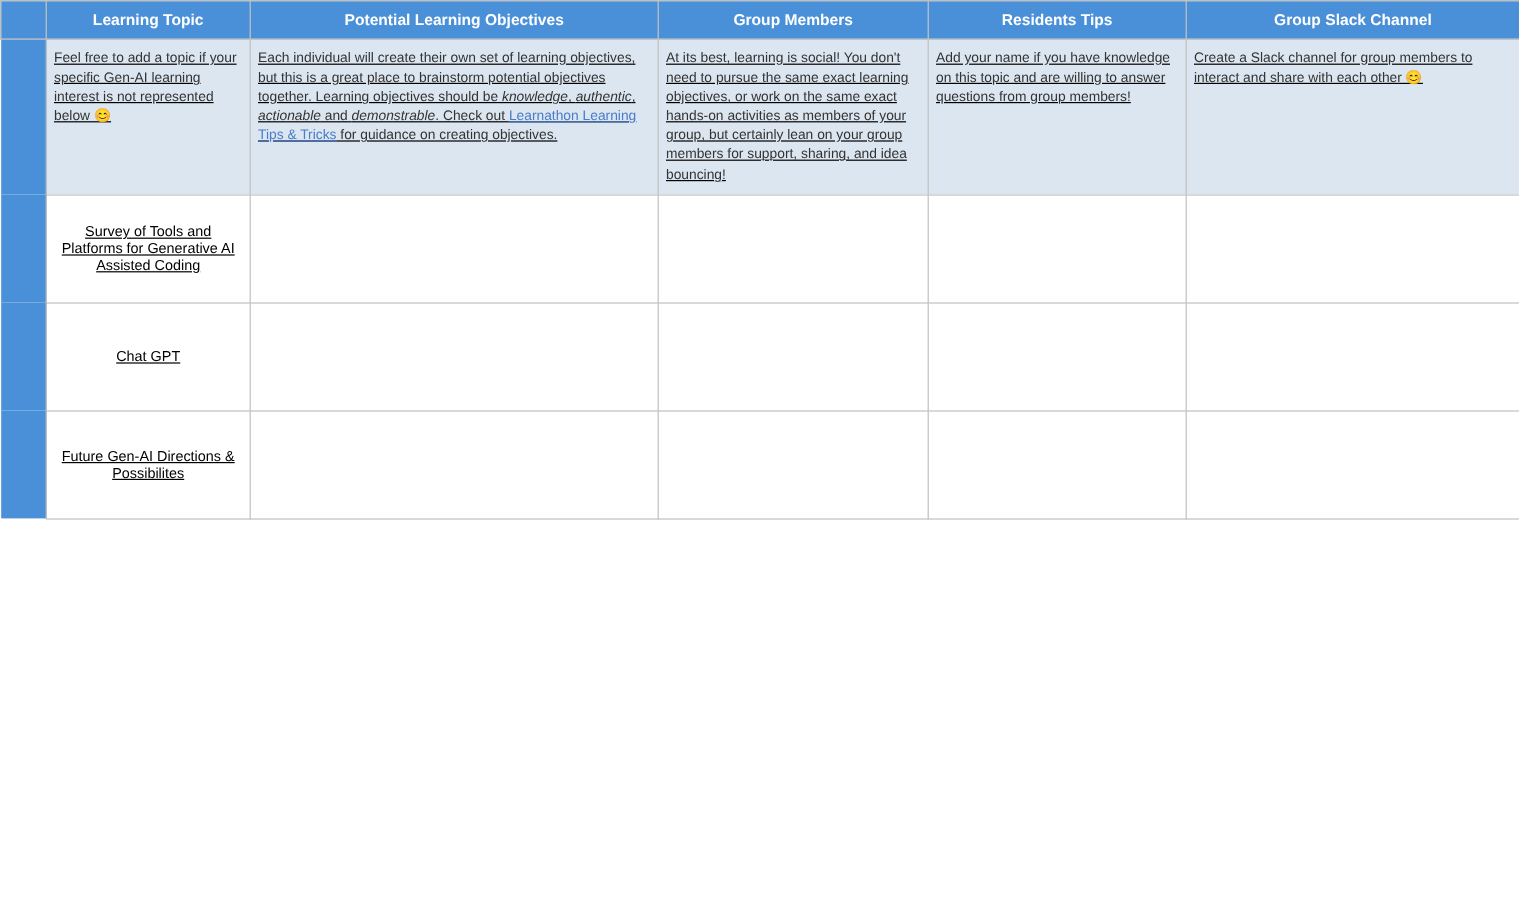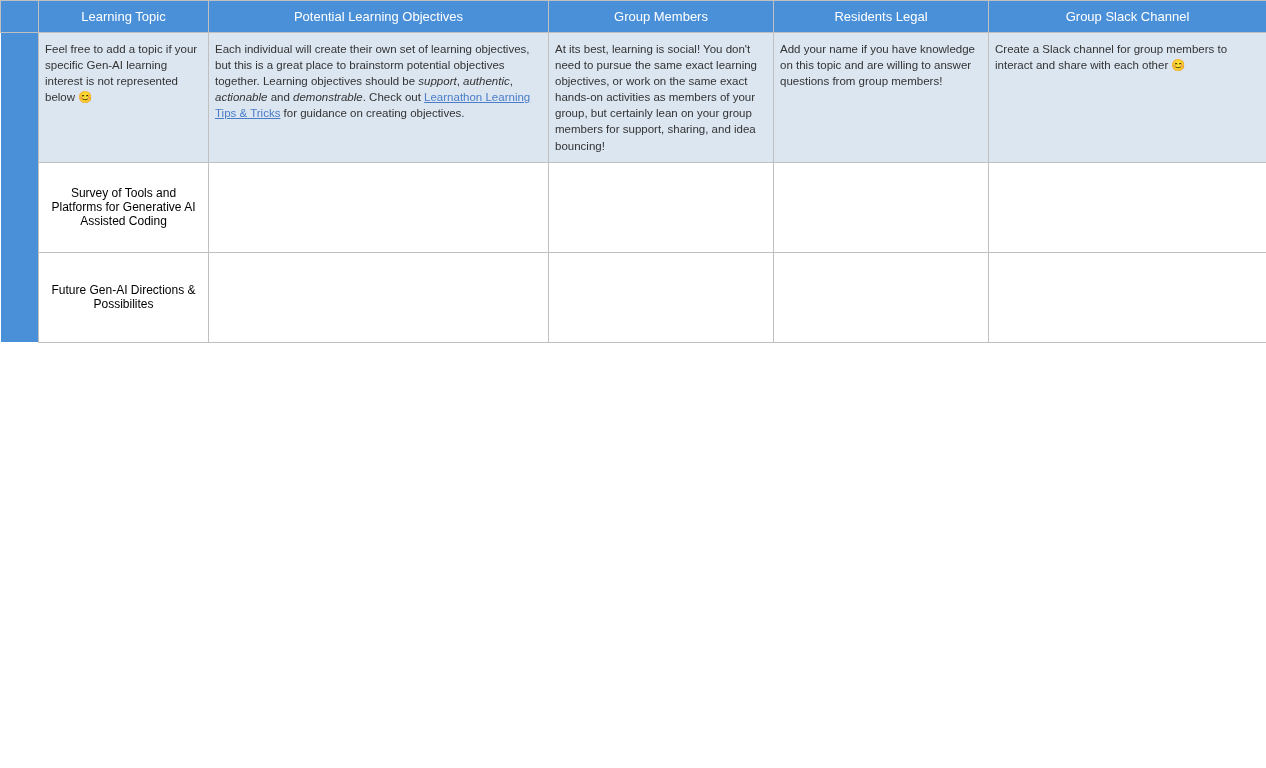--- a/index.html
+++ b/index.html
@@ -29,34 +29,35 @@
     col.col-members { width: 225px; }
     col.col-smes { width: 215px; }
     col.col-slack { width: 278px; }
 
     thead th {
       background-color: #4a90d9;
       color: #fff;
       text-align: center;
       padding: 8px 6px;
       font-size: 13px;
-      font-weight: normal;
+      font-weight: bold;
       border: 1px solid #c0c0c0;
       vertical-align: middle;
     }
 
     thead th.col-indicator-header {
       background-color: #4a90d9;
       border: 1px solid #c0c0c0;
     }
 
     tbody tr td {
       border: 1px solid #c0c0c0;
       vertical-align: middle;
       padding: 8px 6px;
+      text-decoration: underline;
     }
 
     tbody tr td.indicator-cell {
       background-color: #4a90d9;
       border: none;
       border-right: 1px solid #c0c0c0;
       padding: 0;
     }
 
     .header-row td {
@@ -117,34 +118,34 @@
     <col class="col-members">
     <col class="col-smes">
     <col class="col-slack">
   </colgroup>
   <thead>
     <tr>
       <th class="col-indicator-header"></th>
       <th>Learning Topic</th>
       <th>Potential Learning Objectives</th>
       <th>Group Members</th>
-      <th>Residents Legal</th>
+      <th>Residents Tips</th>
       <th>Group Slack Channel</th>
     </tr>
   </thead>
   <tbody>
 
     <tr class="header-row">
       <td class="indicator-cell"></td>
       <td>
         <span class="header-desc">Feel free to add a topic if your specific Gen-AI learning interest is not represented below 😊</span>
       </td>
       <td class="objectives-cell">
         <span class="header-desc">
-          Each individual will create their own set of learning objectives, but this is a great place to brainstorm potential objectives together. Learning objectives should be <em>support</em>, <em>authentic</em>, <em>actionable</em> and <em>demonstrable</em>. Check out <a href="#">Learnathon Learning Tips &amp; Tricks</a> for guidance on creating objectives.
+          Each individual will create their own set of learning objectives, but this is a great place to brainstorm potential objectives together. Learning objectives should be <em>knowledge</em>, <em>authentic</em>, <em>actionable</em> and <em>demonstrable</em>. Check out <a href="#">Learnathon Learning Tips &amp; Tricks</a> for guidance on creating objectives.
         </span>
       </td>
       <td>
         <span class="header-desc">At its best, learning is social! You don't need to pursue the same exact learning objectives, or work on the same exact hands-on activities as members of your group, but certainly lean on your group members for support, sharing, and idea bouncing!</span>
       </td>
       <td>
         <span class="header-desc">Add your name if you have knowledge on this topic and are willing to answer questions from group members!</span>
       </td>
       <td>
         <span class="header-desc">Create a Slack channel for group members to interact and share with each other 😊</span>
@@ -155,20 +156,28 @@
       <td class="indicator-cell"></td>
       <td class="topic-cell">Survey of Tools and Platforms for Generative AI Assisted Coding</td>
       <td></td>
       <td></td>
       <td></td>
       <td></td>
     </tr>
 
 
 
+    <tr class="data-row">
+      <td class="indicator-cell"></td>
+      <td class="topic-cell">Chat GPT</td>
+      <td></td>
+      <td></td>
+      <td></td>
+      <td></td>
+    </tr>
 
 
 
     <tr class="data-row">
       <td class="indicator-cell"></td>
       <td class="topic-cell">Future Gen-AI Directions &amp; Possibilites</td>
       <td></td>
       <td></td>
       <td></td>
       <td></td>

